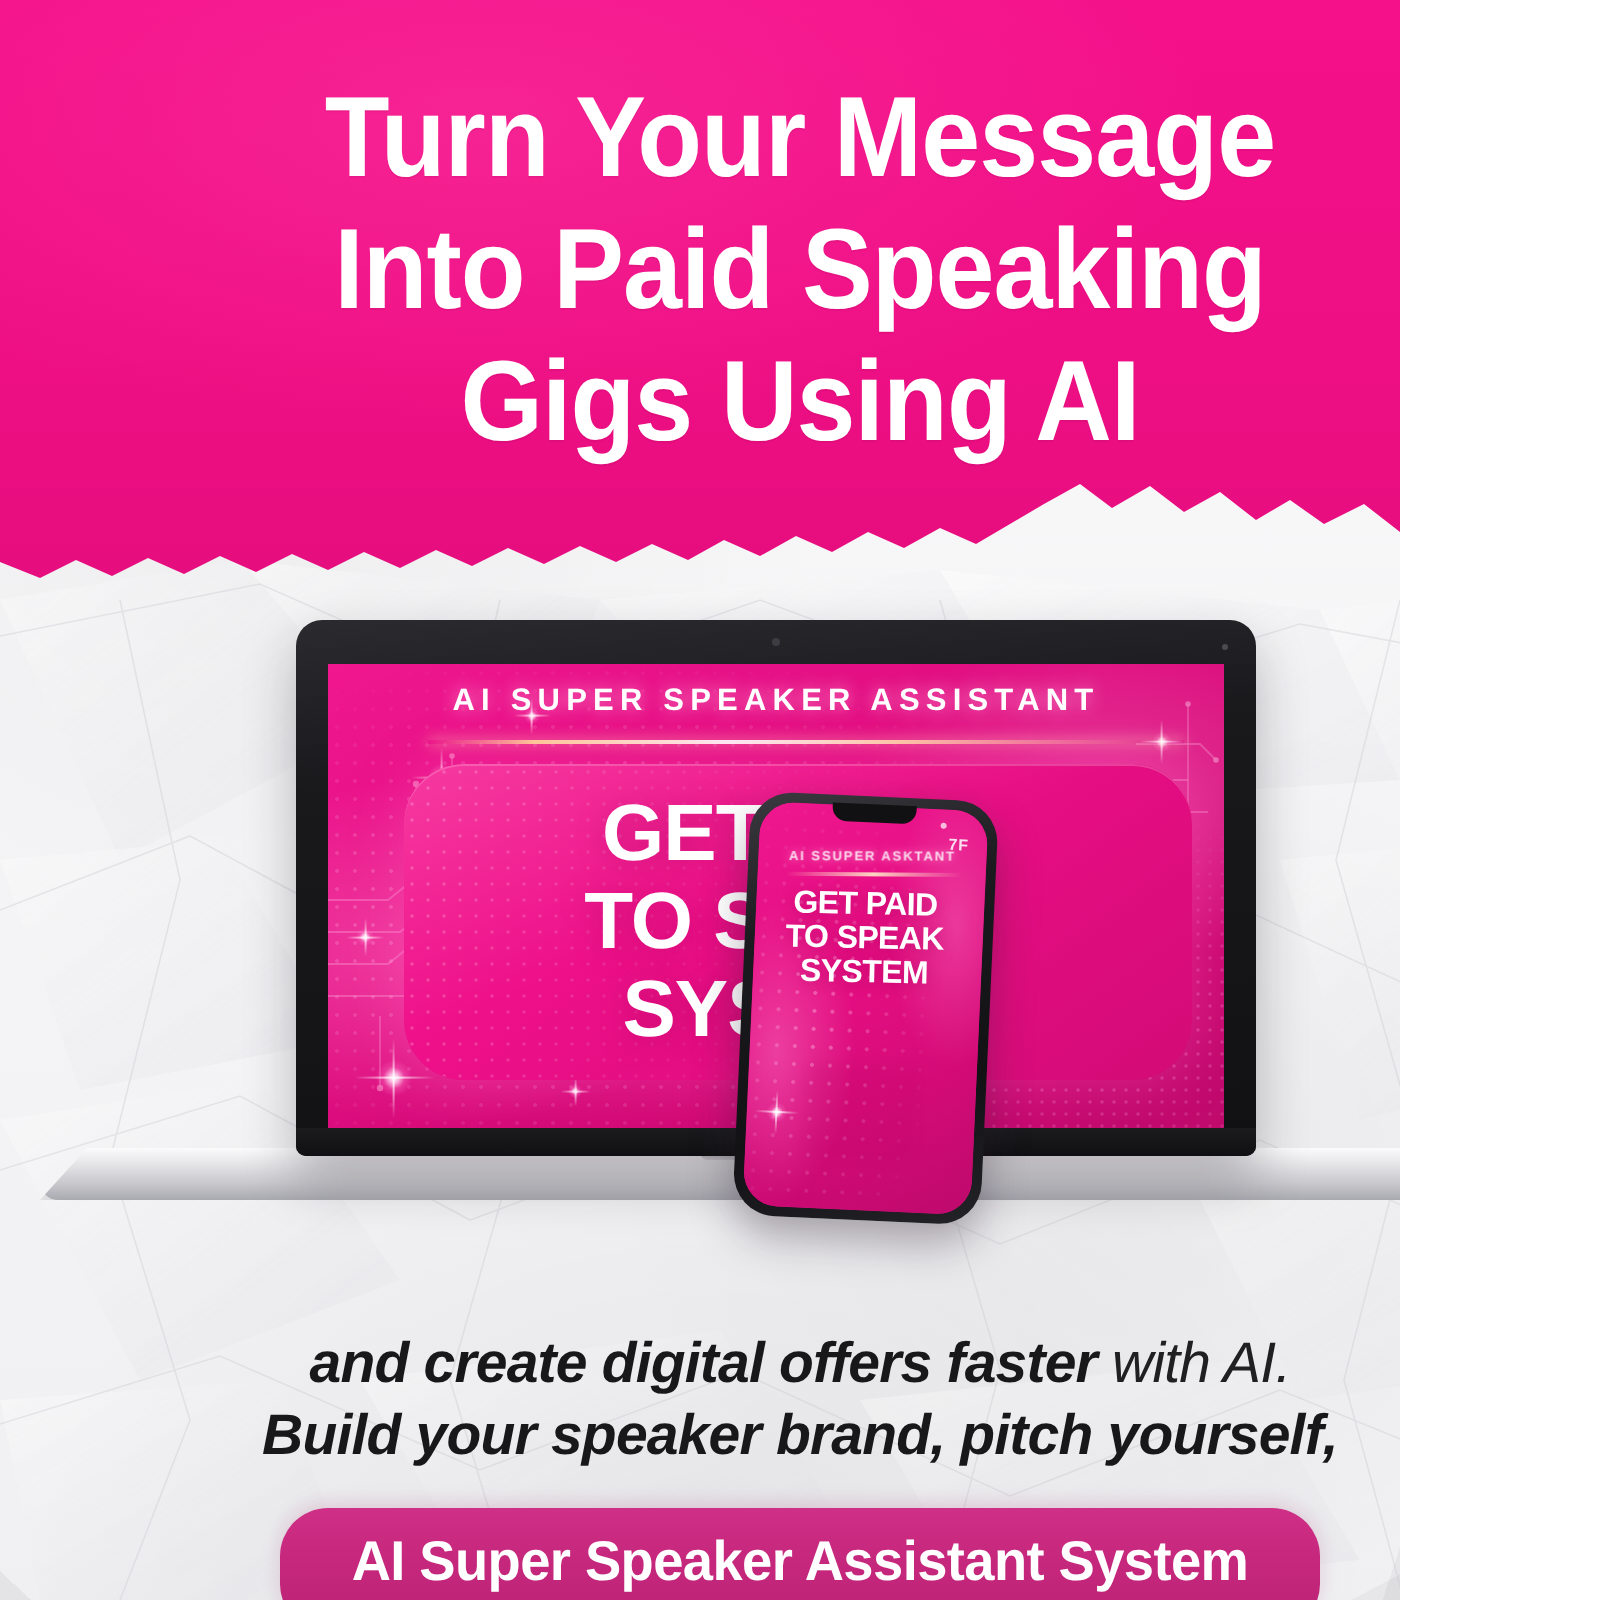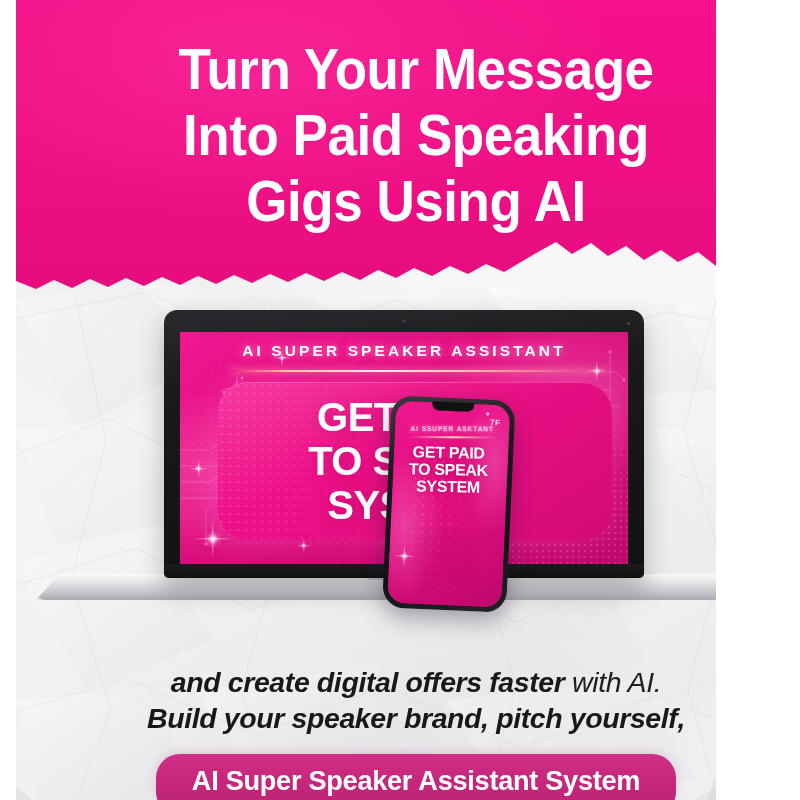--- a/index.html
+++ b/index.html
@@ -4,21 +4,20 @@
 <style>
   html,body{margin:0;padding:0;}
   body{
     width:800px;height:800px;overflow:hidden;
     font-family:"Liberation Sans","DejaVu Sans",sans-serif;
     background:#ffffff;
   }
   #poster{
     position:relative;width:700px;height:800px;overflow:hidden;
     background:#a16207;
-    margin-left:16px;
   }
 
   
   .paper{
     position:absolute;inset:0;
     background:
       linear-gradient(118deg, rgba(0,0,0,0.055) 0 1.2%, rgba(0,0,0,0) 1.2% 6%),
       linear-gradient(-72deg, rgba(0,0,0,0.045) 0 0.9%, rgba(0,0,0,0) 0.9% 7.5%),
       linear-gradient(43deg, rgba(0,0,0,0.05) 0 1%, rgba(0,0,0,0) 1% 9%),
       linear-gradient(160deg, rgba(0,0,0,0.035) 0 1.4%, rgba(0,0,0,0) 1.4% 11%),

